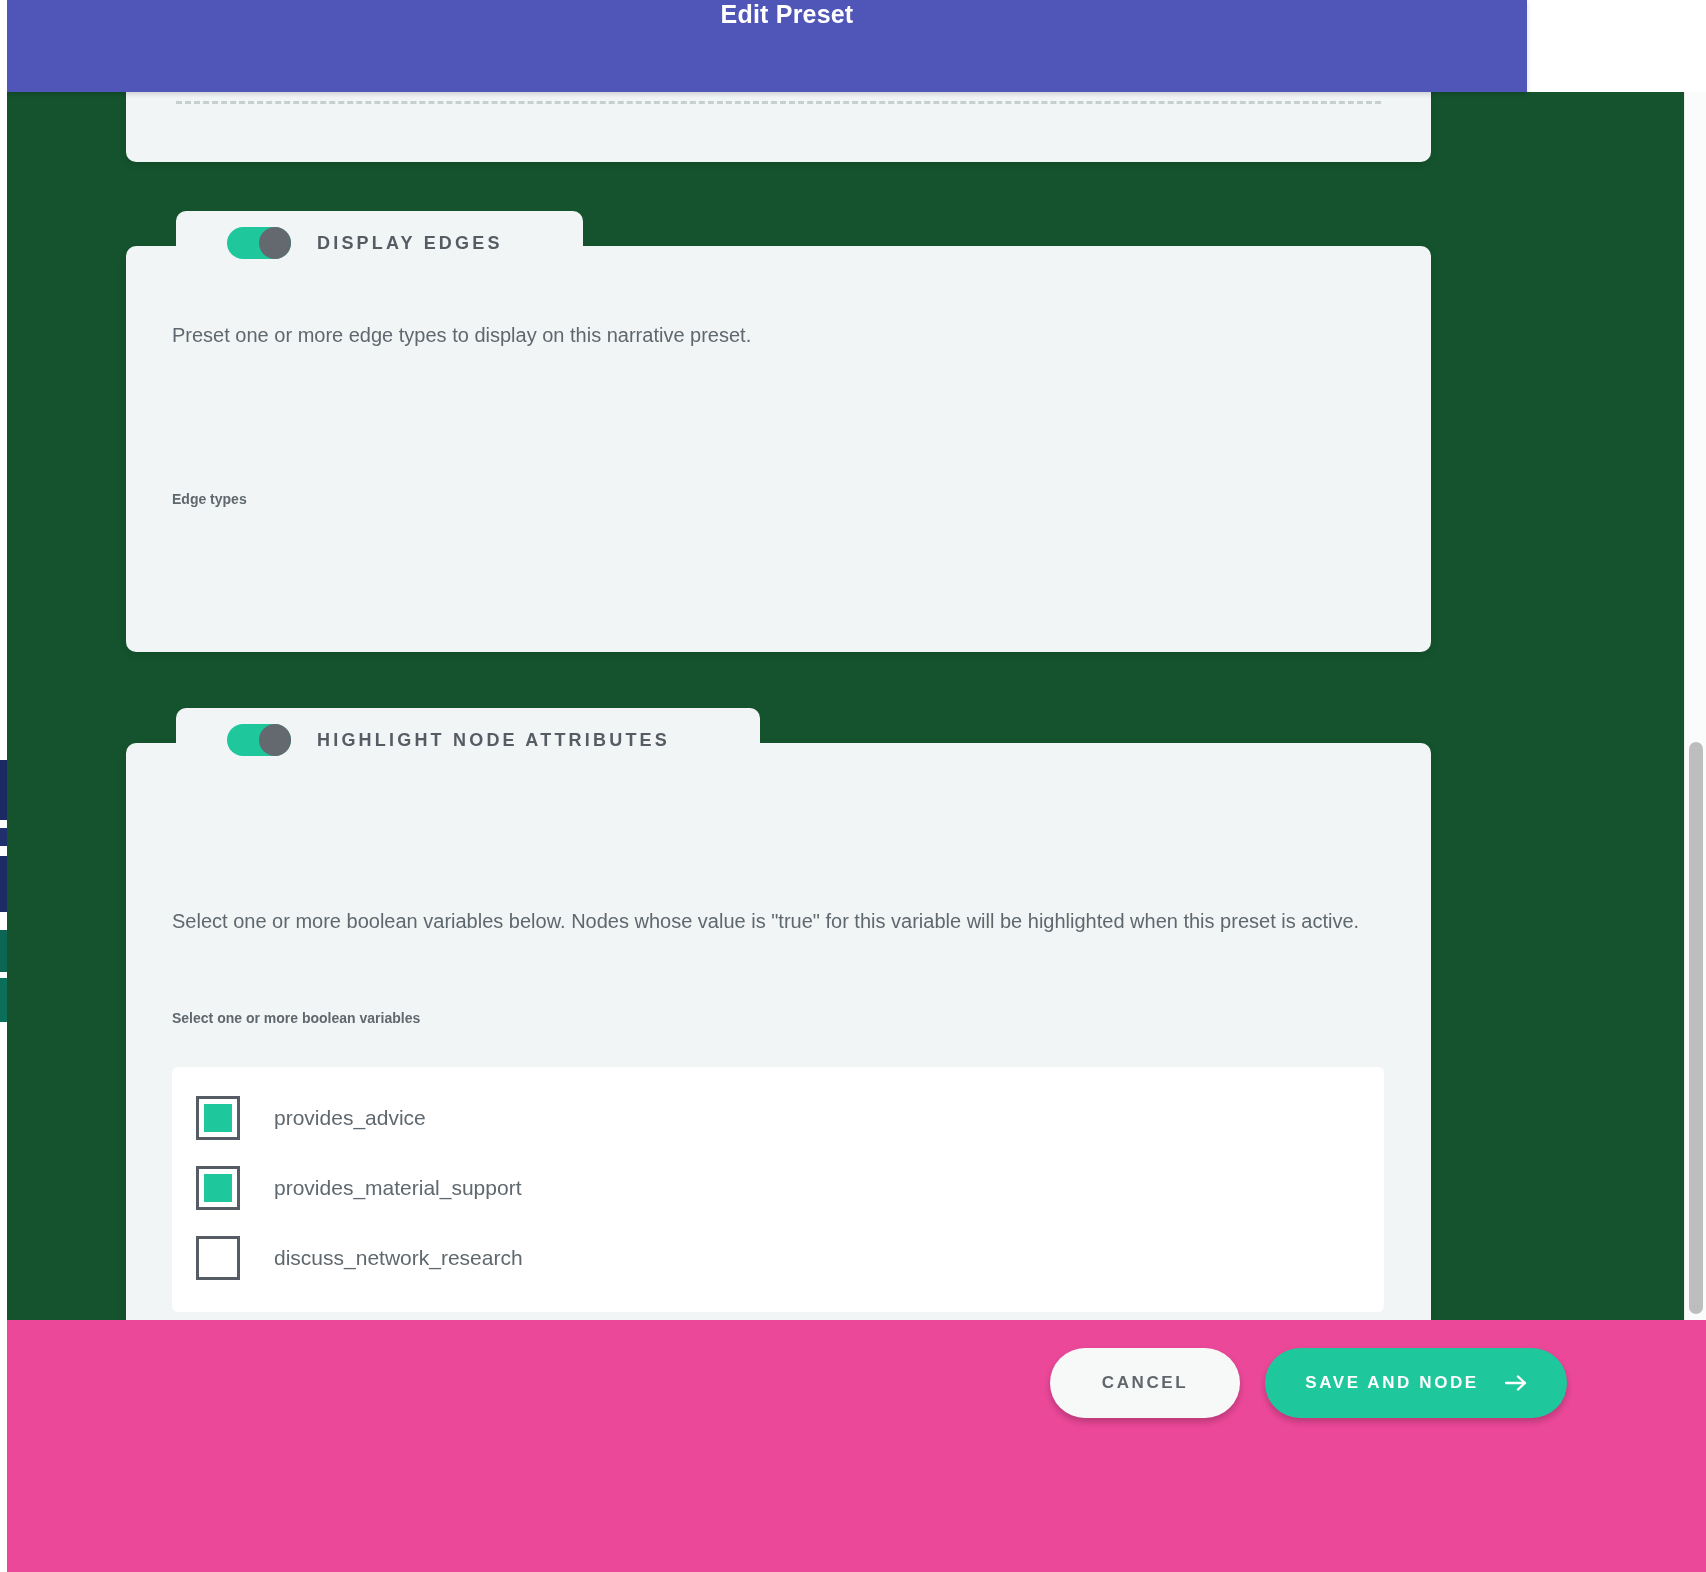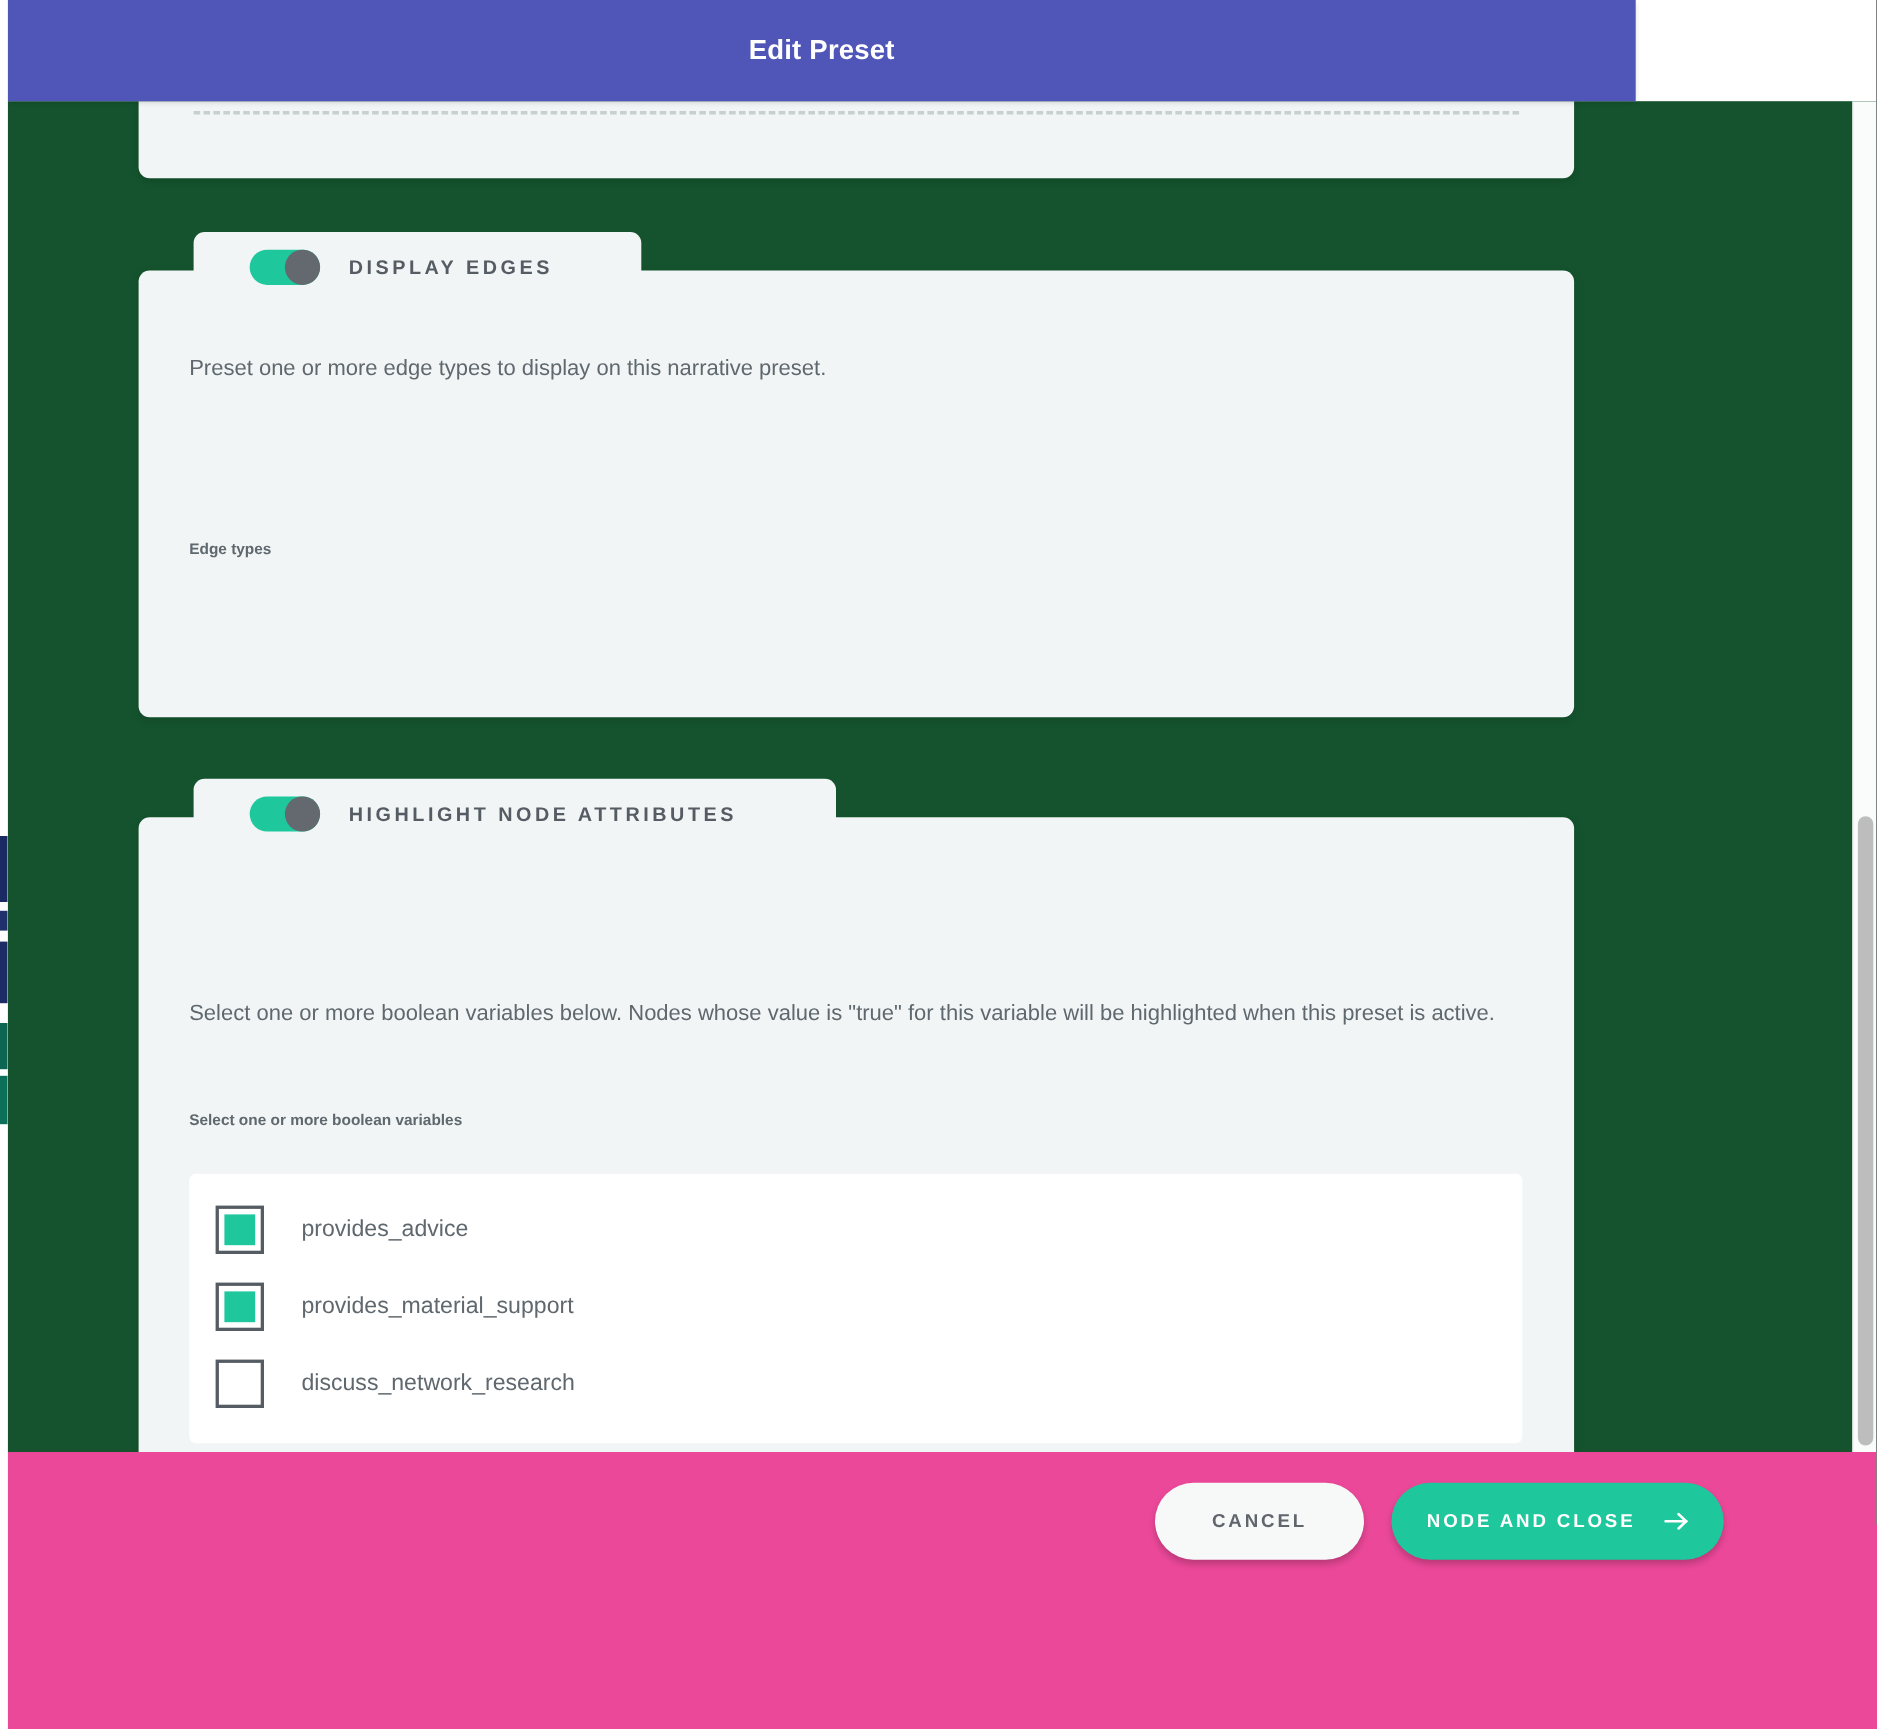--- a/index.html
+++ b/index.html
@@ -46,24 +46,25 @@
 
   
   .modal-header {
     position: absolute;
     left: 0;
     top: 0;
     width: 1480px;
     height: 92px;
     background: #5056b8;
     display: flex;
-    align-items: center;
+    align-items: flex-start;
     justify-content: center;
     z-index: 40;
     box-shadow: 0 2px 5px rgba(0,0,0,0.16);
+    padding-left: 40px;
   }
   .modal-title {
     color: #ffffff;
     font-size: 25px;
     font-weight: bold;
     letter-spacing: 0.2px;
   }
 
   
   .modal-body {
@@ -358,21 +359,21 @@
       </div>
 
       <div class="scrollbar-track">
         <div class="scrollbar-thumb"></div>
       </div>
     </div>
 
     <div class="modal-footer">
       <button class="btn btn-cancel">CANCEL</button>
       <button class="btn btn-save">
-        <span>NODE AND CLOSE</span>
+        <span>SAVE AND NODE</span>
         <span class="arrow-icon">
           <svg width="22" height="18" viewBox="0 0 22 18" fill="none" xmlns="http://www.w3.org/2000/svg">
             <path d="M1 9H20" stroke="#ffffff" stroke-width="2.4" stroke-linecap="round"></path>
             <path d="M13 2.5L19.8 9L13 15.5" stroke="#ffffff" stroke-width="2.4" stroke-linecap="round" stroke-linejoin="round"></path>
           </svg>
         </span>
       </button>
     </div>
 
   </div>

